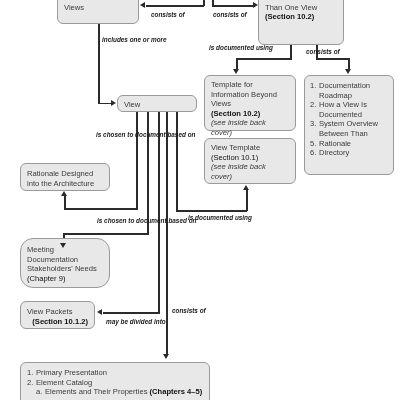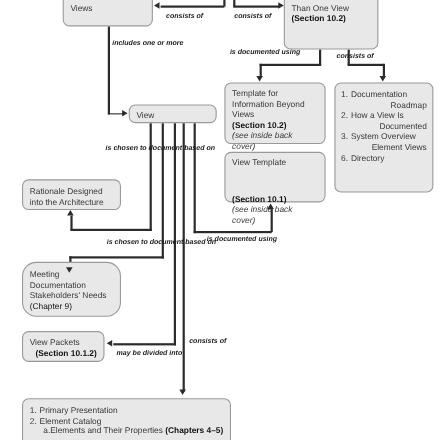--- a/index.html
+++ b/index.html
@@ -24,21 +24,21 @@
     line-height:9.6px;
     padding:4px 6px;
     z-index:3;
   }
   .box b{color:#111;font-weight:bold;}
   .box .ln{display:block;white-space:nowrap;}
 
   
   .listbox .row{display:block;white-space:nowrap;}
   .listbox .num{display:inline-block;width:9px;}
-  .listbox .ind{padding-left:9px;text-align:right;}
+  .listbox .ind{padding-left:9px;}
 
   
   .lbl{
     position:absolute;
     font-size:6.4px;
     line-height:7.6px;
     font-style:italic;
     font-weight:bold;
     color:#1a1a1a;
     white-space:nowrap;
@@ -77,32 +77,33 @@
     <span class="ln">Template for</span>
     <span class="ln">Information Beyond</span>
     <span class="ln">Views</span>
     <span class="ln" style="font-weight:bold;color:#111;">(Section 10.2)</span>
     <span class="ln" style="font-style:italic;">(see inside back</span>
     <span class="ln" style="font-style:italic;">cover)</span>
   </div>
 
   <div class="box" style="left:204px; top:138px; width:92px; height:46px;">
     <span class="ln">View Template</span>
-    <span class="ln" style="font-weight:bold;color:#111;margin-top:24px;">(Section 10.1)</span>
+    <span class="ln" style="font-weight:normal;color:#111;">(Section 10.1)</span>
     <span class="ln" style="font-style:italic;">(see inside back</span>
     <span class="ln" style="font-style:italic;">cover)</span>
   </div>
 
   <div class="box listbox" style="left:304px; top:75px; width:90px; height:100px; padding:5px 5px 5px 5px;">
     <span class="row"><span class="num">1.</span><span>Documentation</span></span>
     <span class="row ind">Roadmap</span>
     <span class="row"><span class="num">2.</span><span>How a View Is</span></span>
     <span class="row ind">Documented</span>
     <span class="row"><span class="num">3.</span><span>System Overview</span></span>
-    <span class="row ind">Element Views</span>
+    <span class="row ind">Between Than</span>
+    <span class="row"><span class="num">5.</span><span>Rationale</span></span>
     <span class="row"><span class="num">6.</span><span>Directory</span></span>
   </div>
 
   <div class="box" style="left:117px; top:95px; width:80px; height:17px; padding-top:4px;">
     <span class="ln">View</span>
   </div>
 
   <div class="box" style="left:20px; top:163px; width:90px; height:28px; padding-top:5px;">
     <span class="ln">Rationale Designed</span>
     <span class="ln">into the Architecture</span>

